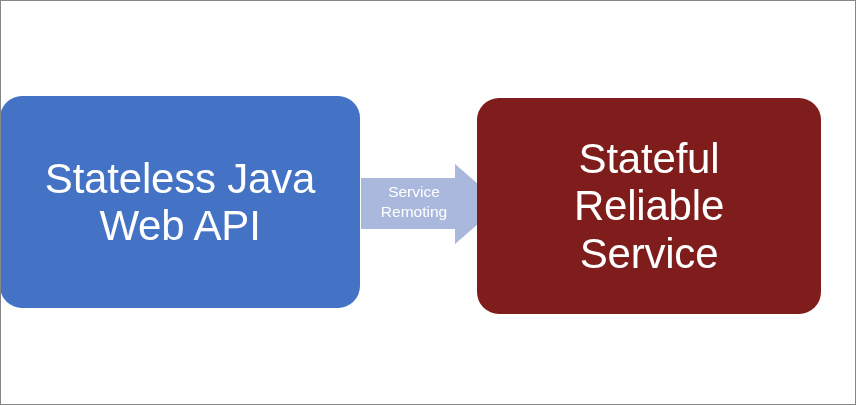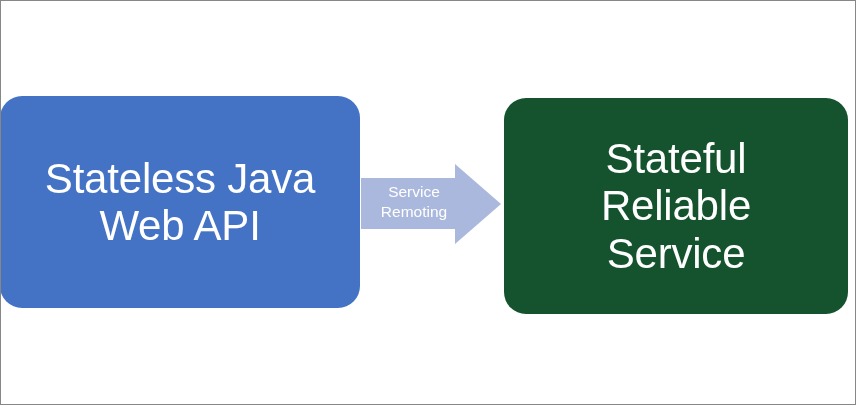--- a/index.html
+++ b/index.html
@@ -41,25 +41,25 @@
   #node-left {
     left: -1px;
     top: 95px;
     width: 360px;
     height: 212px;
     background: #4472C4;
     font-size: 42px;
   }
 
   #node-right {
-    left: 503px;
+    left: 476px;
     top: 97px;
     width: 344px;
     height: 216px;
-    background: #14532d;
+    background: #7f1d1d;
     font-size: 42px;
   }
 
   .node-label {
     display: block;
     white-space: pre-line;
     padding: 0 10px;
   }
 
   

